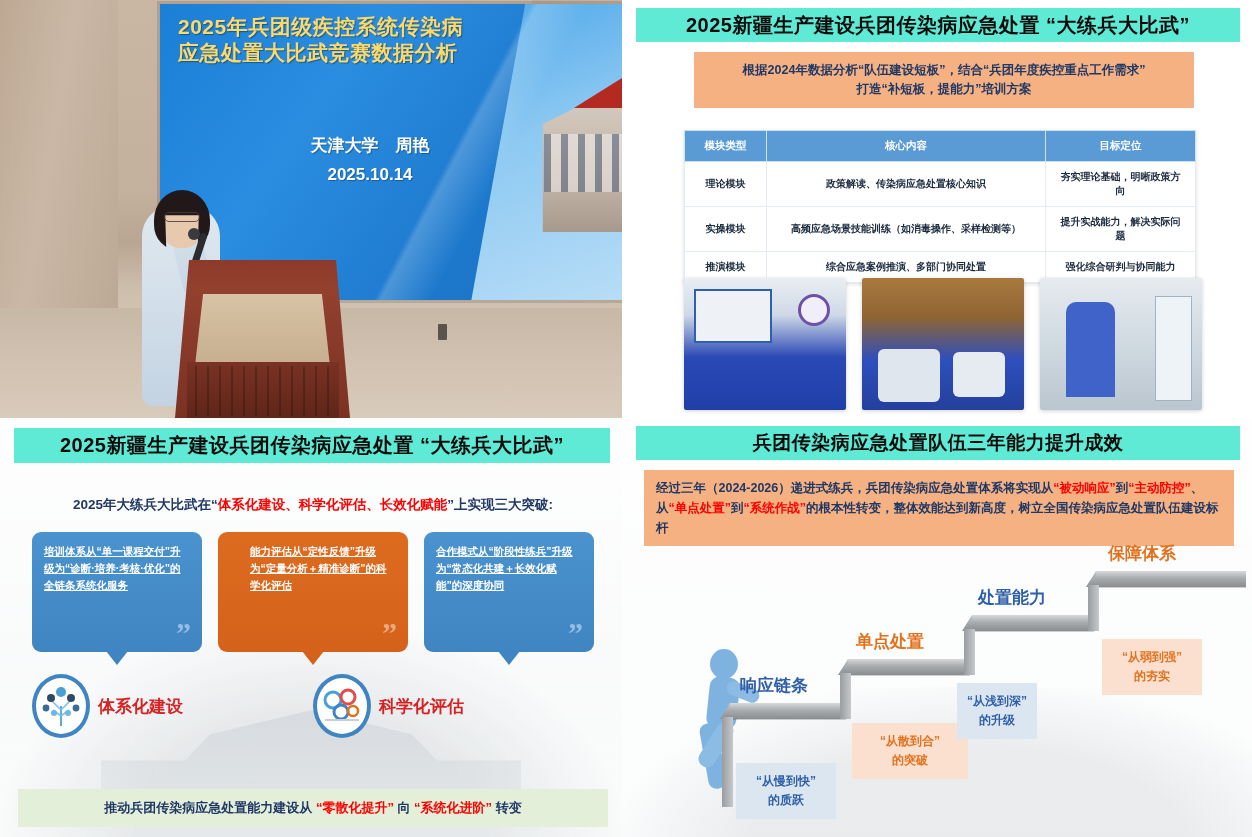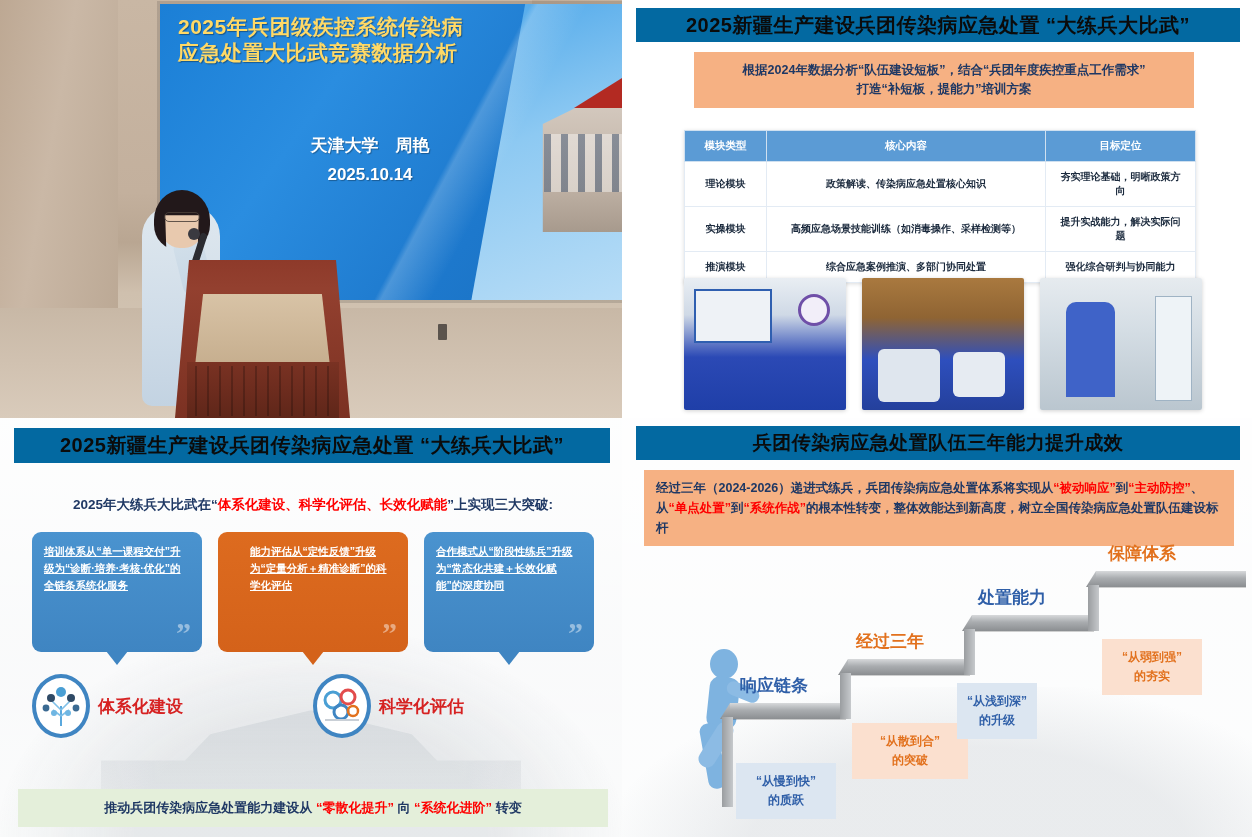--- a/index.html
+++ b/index.html
@@ -138,21 +138,21 @@
   }
   .wall-socket{
     position:absolute; right:175px; bottom:78px; width:9px; height:16px;
     background:#3e3a36; border-radius:1px; opacity:.8;
   }
 
   
   .slide { position:absolute; inset:0; background:#ffffff; }
   .banner {
     position:absolute; left:14px; right:12px; top:10px; height:34px;
-    background:#0369a1;
+    background:#5eead4;
     display:flex; align-items:center; justify-content:center;
     color:#0b0b0b; font-weight:bold; font-size:20px; letter-spacing:.5px;
     white-space:nowrap;
   }
 
   .orange-box{
     position:absolute;
     background:#f6b183;
     color:#1f3864; font-weight:bold;
     line-height:1.55;
@@ -505,21 +505,21 @@
         <div class="tread" style="left:108px; bottom:118px; width:116px;"></div>
         <div class="riser" style="left:100px; bottom:30px; height:90px;"></div>
         <div class="step-title st-blue" style="left:118px; bottom:140px;">响应链条</div>
         <div class="tag b" style="left:114px; bottom:18px; width:100px;">
           <div>“从慢到快”</div>
           <div>的质跃</div>
         </div>
 
         <div class="tread" style="left:226px; bottom:162px; width:122px;"></div>
         <div class="riser" style="left:218px; bottom:118px; height:46px;"></div>
-        <div class="step-title st-orange" style="left:234px; bottom:184px;">经过三年</div>
+        <div class="step-title st-orange" style="left:234px; bottom:184px;">单点处置</div>
         <div class="tag o" style="left:230px; bottom:58px; width:116px;">
           <div>“从散到合”</div>
           <div>的突破</div>
         </div>
 
         <div class="tread" style="left:350px; bottom:206px; width:122px;"></div>
         <div class="riser" style="left:342px; bottom:162px; height:46px;"></div>
         <div class="step-title st-blue" style="left:356px; bottom:228px;">处置能力</div>
         <div class="tag b" style="left:335px; bottom:98px; width:80px;">
           <div>“从浅到深”</div>

